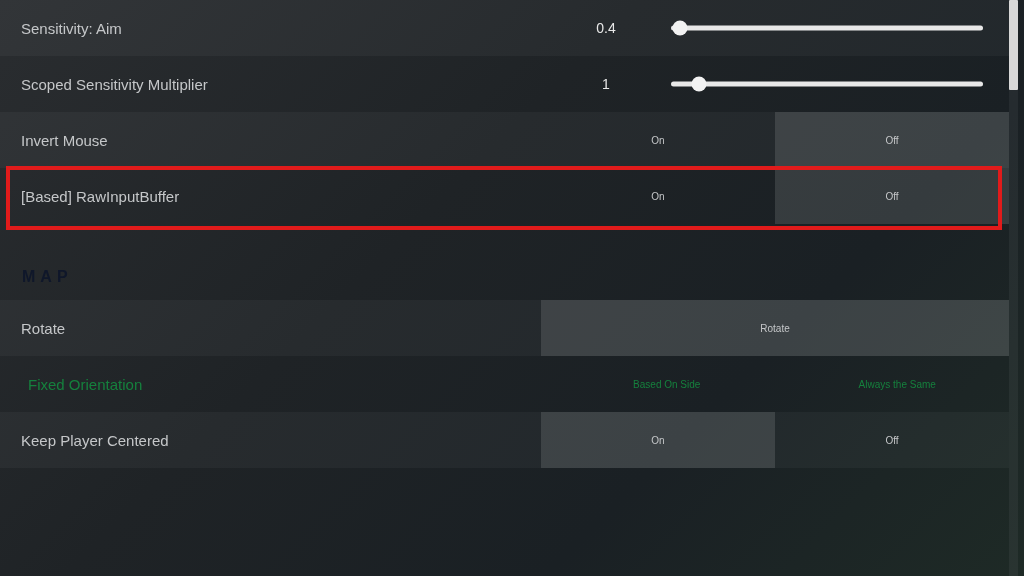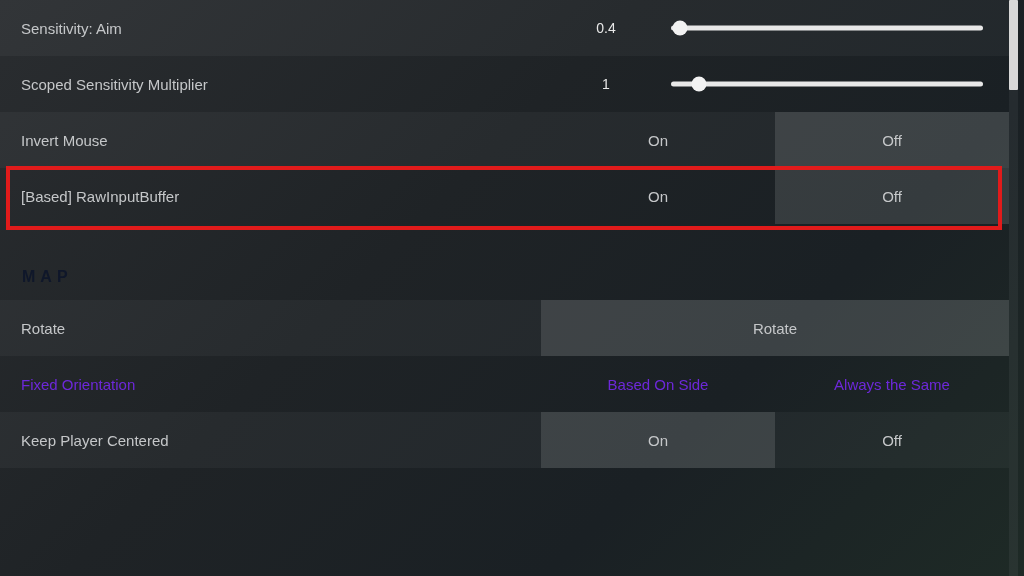--- a/index.html
+++ b/index.html
@@ -35,21 +35,21 @@
 }
 .row {
   display: flex;
   align-items: center;
   height: 56px;
   padding-left: 21px;
   font-size: 15px;
   position: relative;
 }
 .row.alt { background: rgba(255,255,255,0.04); }
-.row.dim .label, .row.dim .opt { color: #6d28d9; }
+.row.dim .label, .row.dim .opt { color: #15803d; margin-left: 7px; }
 .label {
   flex: 0 0 520px;
   color: #c5c7c9;
   font-weight: 400;
 }
 .value {
   flex: 0 0 130px;
   text-align: center;
   color: #e8e8e8;
   font-size: 14px;
@@ -87,21 +87,21 @@
   flex: 1;
   display: flex;
   height: 100%;
 }
 .opt {
   flex: 1;
   display: flex;
   align-items: center;
   justify-content: center;
   color: #c5c7c9;
-  font-size: 15px;
+  font-size: 10px;
   cursor: pointer;
 }
 .opt.selected {
   background: rgba(255,255,255,0.12);
 }
 .highlight {
   position: absolute;
   border: 4px solid #e11b1b;
   pointer-events: none;
   left: 6px;

